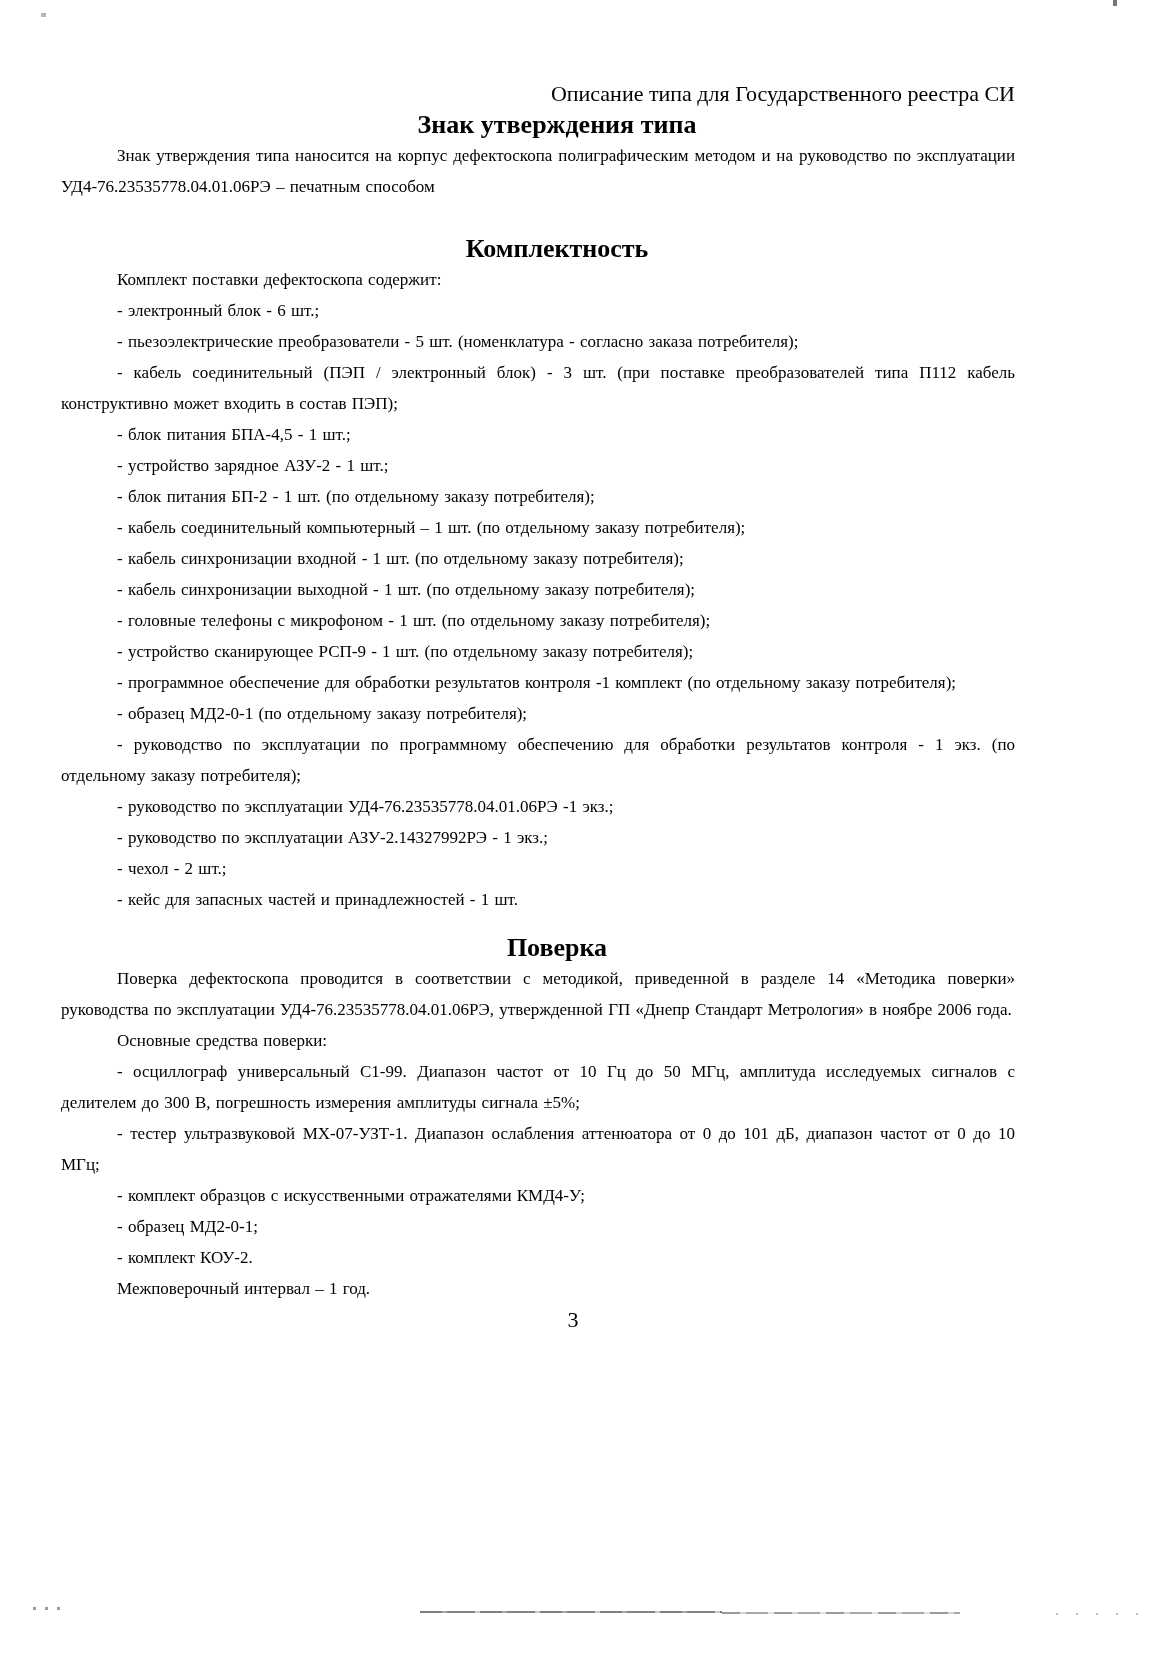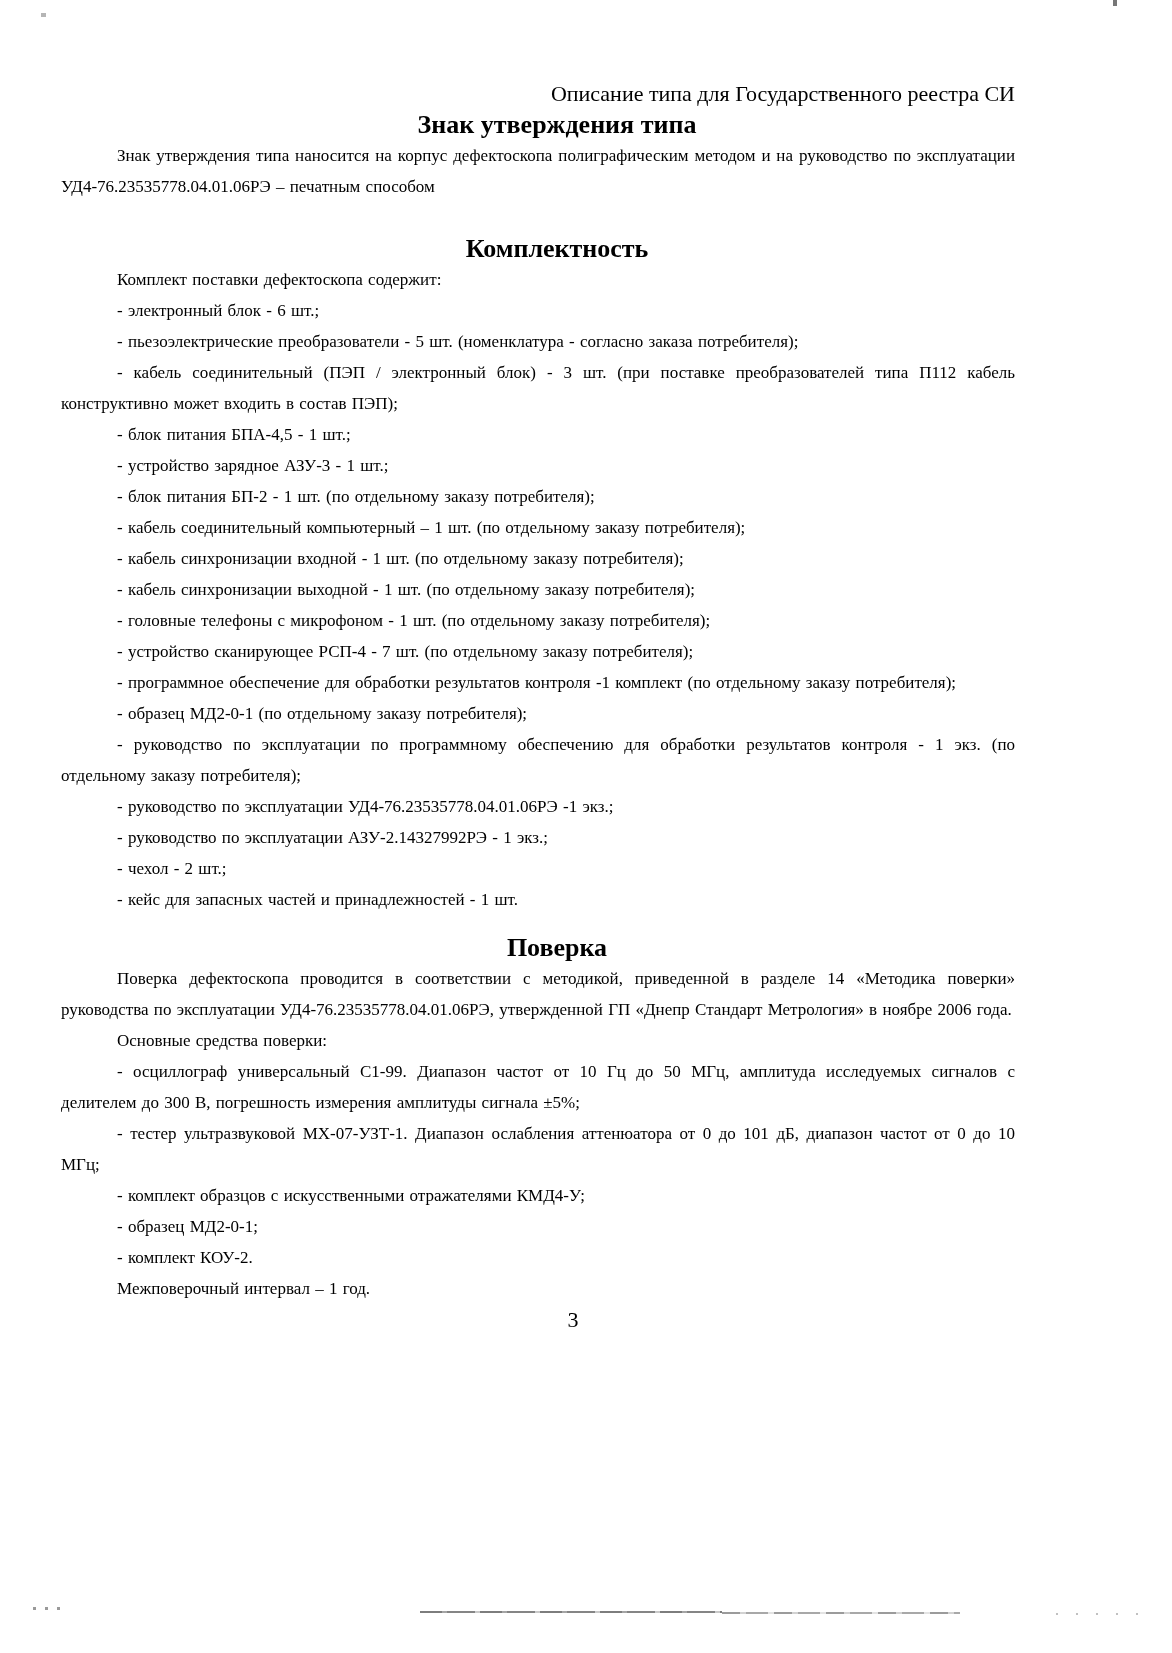--- a/index.html
+++ b/index.html
@@ -74,27 +74,27 @@
 
   <h2 class="heading">Знак утверждения типа</h2>
   <p class="para">Знак утверждения типа наносится на корпус дефектоскопа полиграфическим методом и на руководство по эксплуатации УД4-76.23535778.04.01.06РЭ – печатным способом</p>
 
   <h2 class="heading gap-md">Комплектность</h2>
   <p class="para">Комплект поставки дефектоскопа содержит:</p>
   <p class="para">- электронный блок - 6 шт.;</p>
   <p class="para">- пьезоэлектрические преобразователи - 5 шт. (номенклатура - согласно заказа потребителя);</p>
   <p class="para">- кабель соединительный (ПЭП / электронный блок) - 3 шт. (при поставке преобразователей типа П112 кабель конструктивно может входить в состав ПЭП);</p>
   <p class="para">- блок питания БПА-4,5 - 1 шт.;</p>
-  <p class="para">- устройство зарядное АЗУ-3 - 1 шт.;</p>
+  <p class="para">- устройство зарядное АЗУ-2 - 1 шт.;</p>
   <p class="para">- блок питания БП-2 - 1 шт. (по отдельному заказу потребителя);</p>
   <p class="para">- кабель соединительный компьютерный – 1 шт. (по отдельному заказу потребителя);</p>
   <p class="para">- кабель синхронизации входной - 1 шт. (по отдельному заказу потребителя);</p>
   <p class="para">- кабель синхронизации выходной - 1 шт. (по отдельному заказу потребителя);</p>
   <p class="para">- головные телефоны с микрофоном - 1 шт. (по отдельному заказу потребителя);</p>
-  <p class="para">- устройство сканирующее РСП-4 - 7 шт. (по отдельному заказу потребителя);</p>
+  <p class="para">- устройство сканирующее РСП-9 - 1 шт. (по отдельному заказу потребителя);</p>
   <p class="para">- программное обеспечение для обработки результатов контроля -1 комплект (по отдельному заказу потребителя);</p>
   <p class="para">- образец МД2-0-1 (по отдельному заказу потребителя);</p>
   <p class="para">- руководство по эксплуатации по программному обеспечению для обработки результатов контроля - 1 экз. (по отдельному заказу потребителя);</p>
   <p class="para">- руководство по эксплуатации УД4-76.23535778.04.01.06РЭ -1 экз.;</p>
   <p class="para">- руководство по эксплуатации АЗУ-2.14327992РЭ - 1 экз.;</p>
   <p class="para">- чехол - 2 шт.;</p>
   <p class="para">- кейс для запасных частей и принадлежностей - 1 шт.</p>
 
   <h2 class="heading gap-sm">Поверка</h2>
   <p class="para">Поверка дефектоскопа проводится в соответствии с методикой, приведенной в разделе 14 «Методика поверки» руководства по эксплуатации УД4-76.23535778.04.01.06РЭ, утвержденной ГП «Днепр Стандарт Метрология» в ноябре 2006 года.</p>

